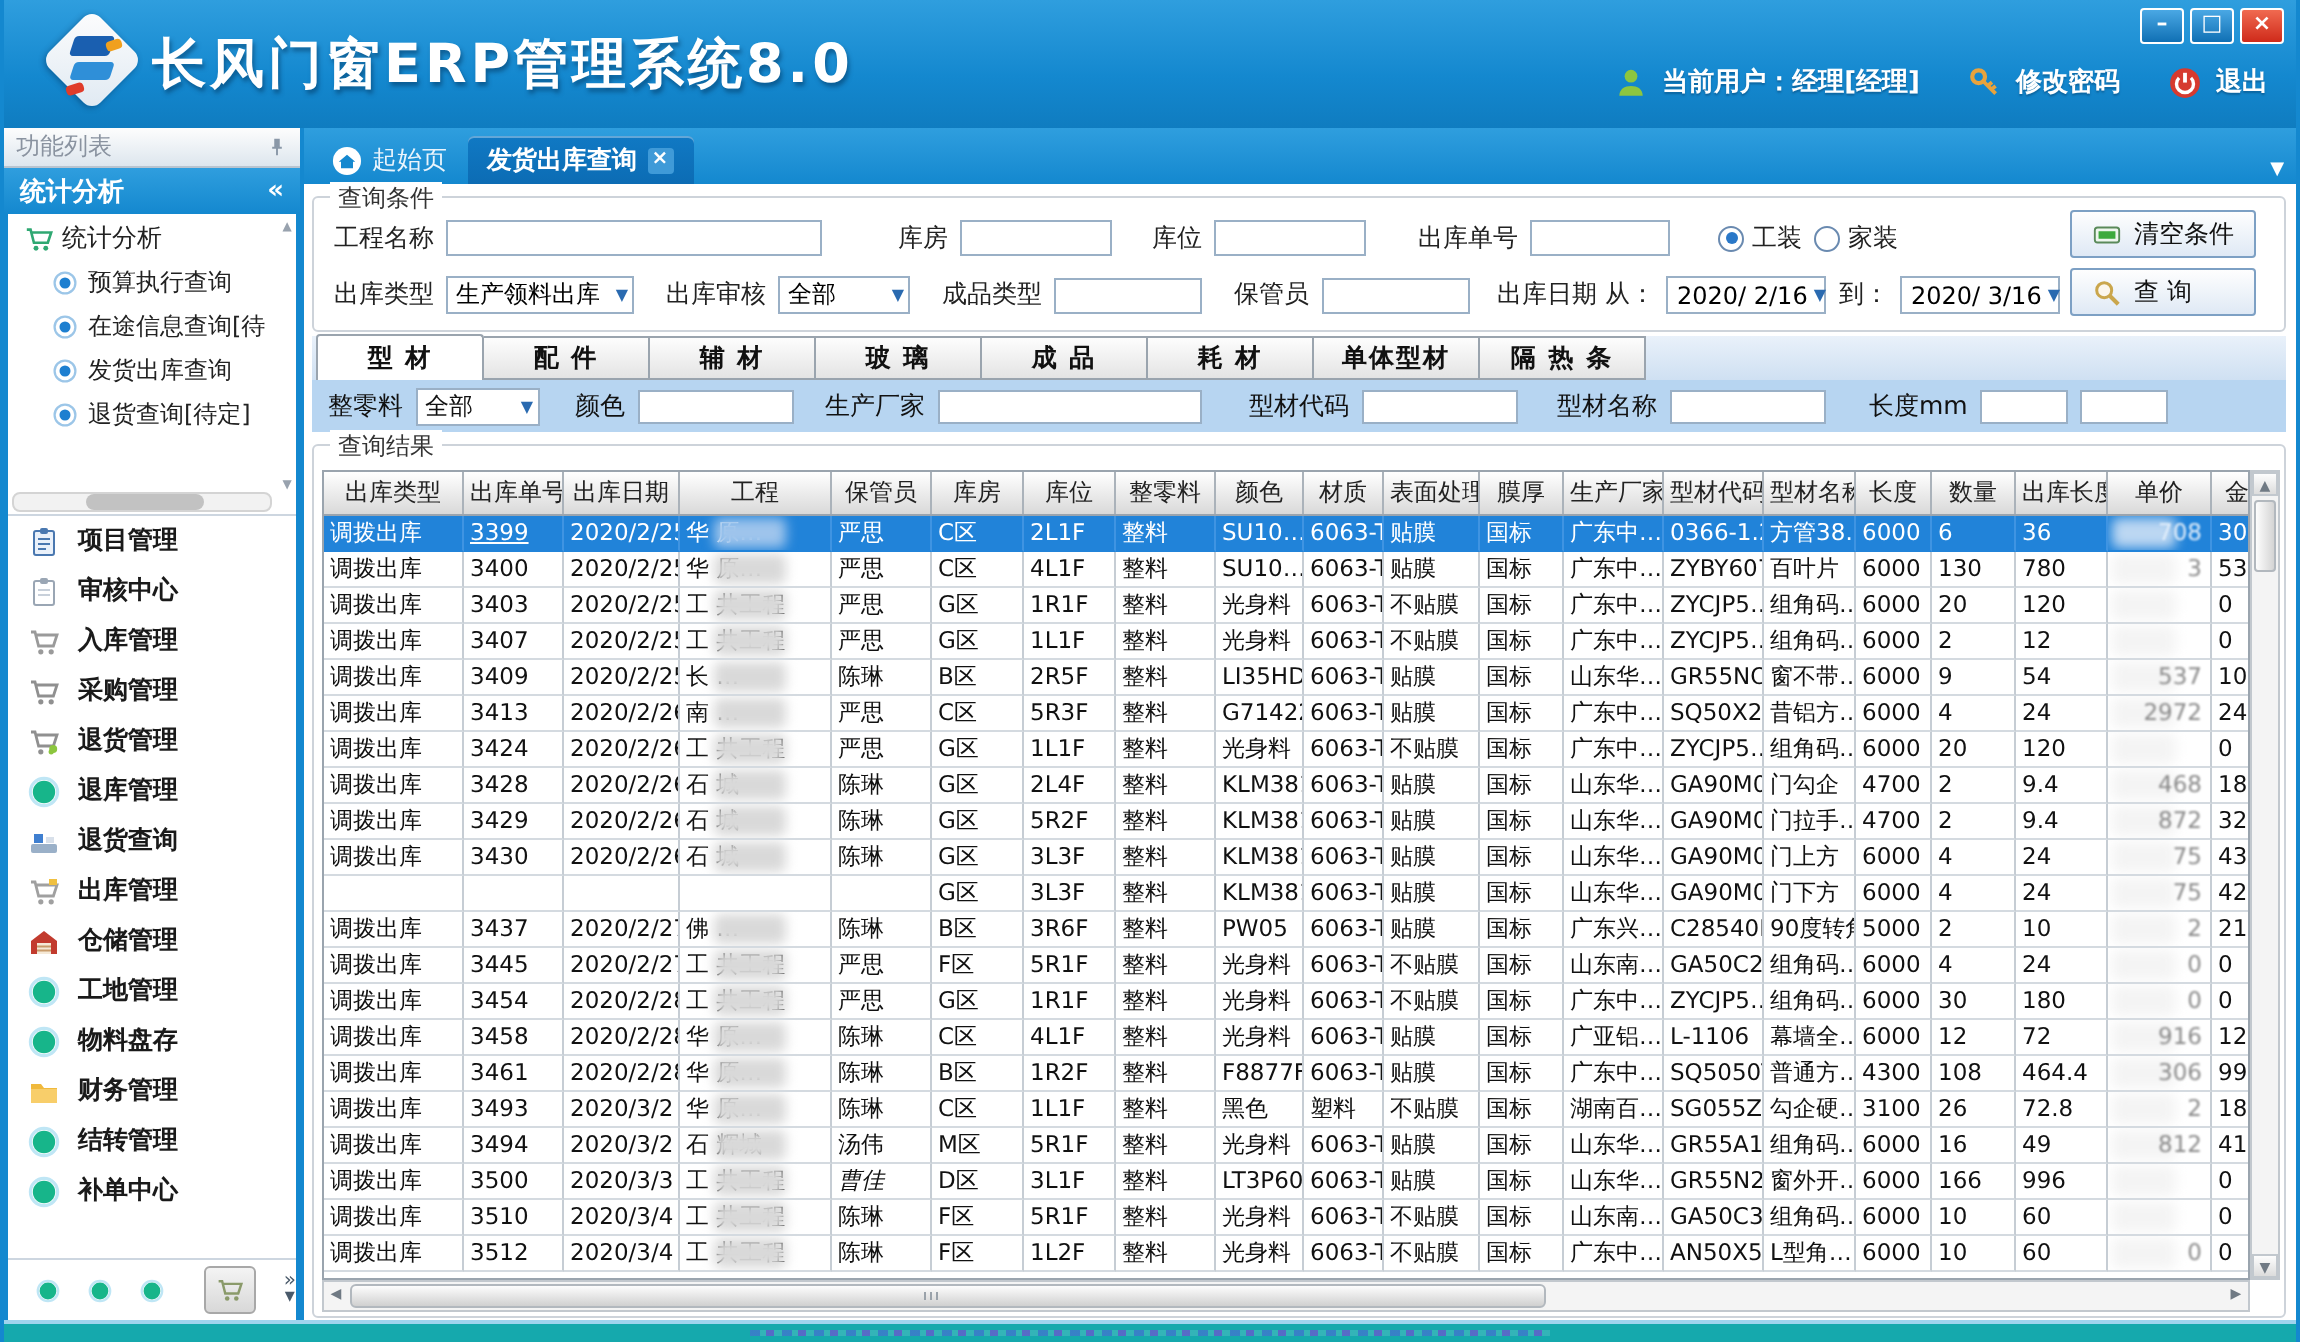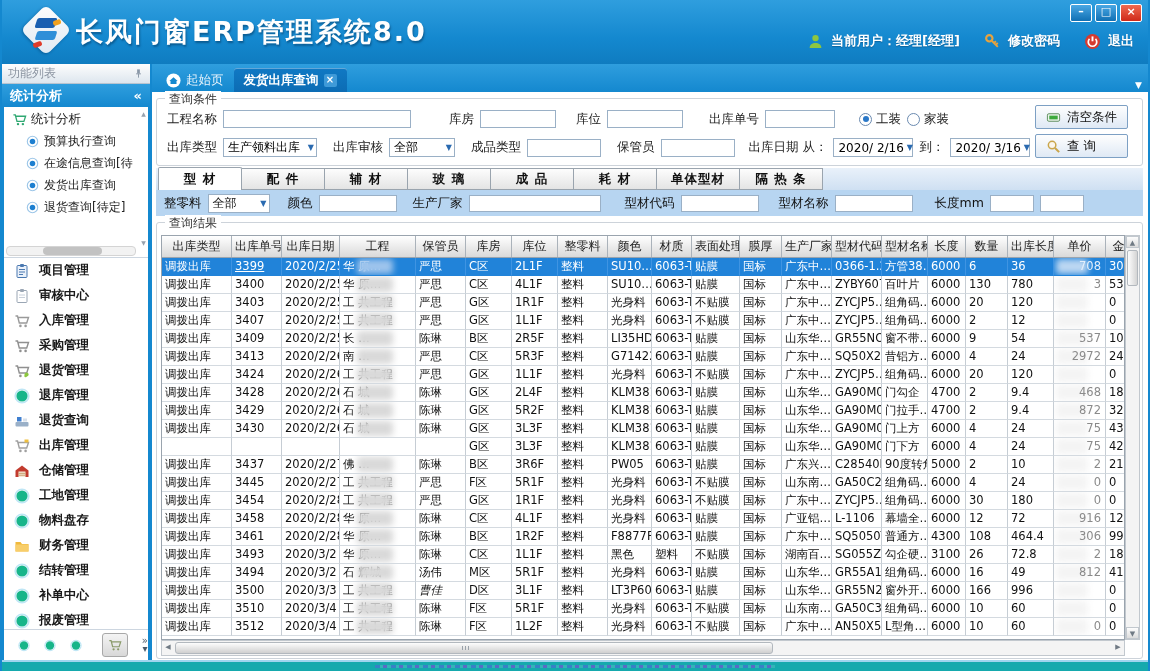--- a/index.html
+++ b/index.html
@@ -360,29 +360,20 @@
           </div>
           <div class="menu-item">
             <span class="ic" style="width: 16px; height: 16px;">
               <svg viewBox="0 0 16 16">
                 <circle cx="8" cy="8" r="6.8" fill="none" stroke="#bfe6f5" stroke-width="1.6"></circle>
                 <circle cx="8" cy="8" r="5.6" fill="#17b58a"></circle>
               </svg>
             </span>
             <span>补单中心</span>
           </div>
-          <div class="menu-item">
-            <span class="ic" style="width: 16px; height: 16px;">
-              <svg viewBox="0 0 16 16">
-                <circle cx="8" cy="8" r="6.8" fill="none" stroke="#bfe6f5" stroke-width="1.6"></circle>
-                <circle cx="8" cy="8" r="5.6" fill="#17b58a"></circle>
-              </svg>
-            </span>
-            <span>报废管理</span>
-          </div>
         </div>
       <div class="side-footer">
         <span class="ic f-dot" style="width: 13px; height: 13px;">
             <svg viewBox="0 0 16 16">
               <circle cx="8" cy="8" r="6.8" fill="none" stroke="#bfe6f5" stroke-width="1.6"></circle>
               <circle cx="8" cy="8" r="5.6" fill="#17b58a"></circle>
             </svg>
           </span>
         <span class="ic f-dot" style="width: 13px; height: 13px;">
             <svg viewBox="0 0 16 16">

